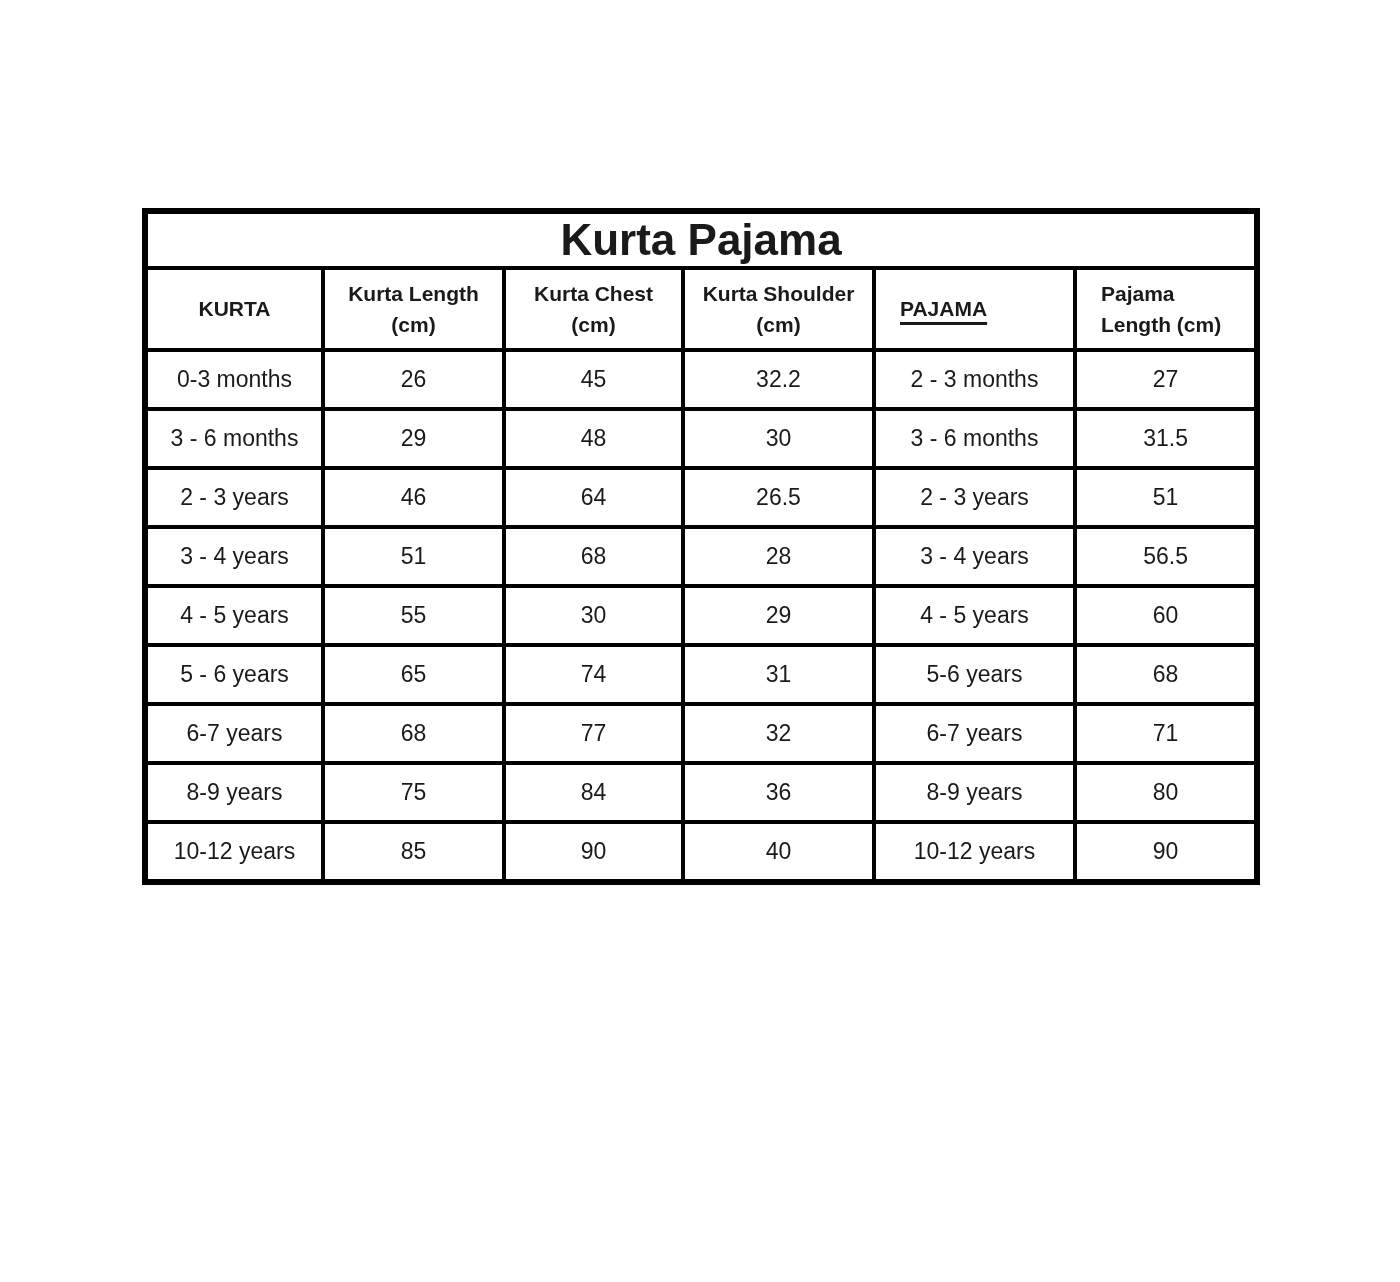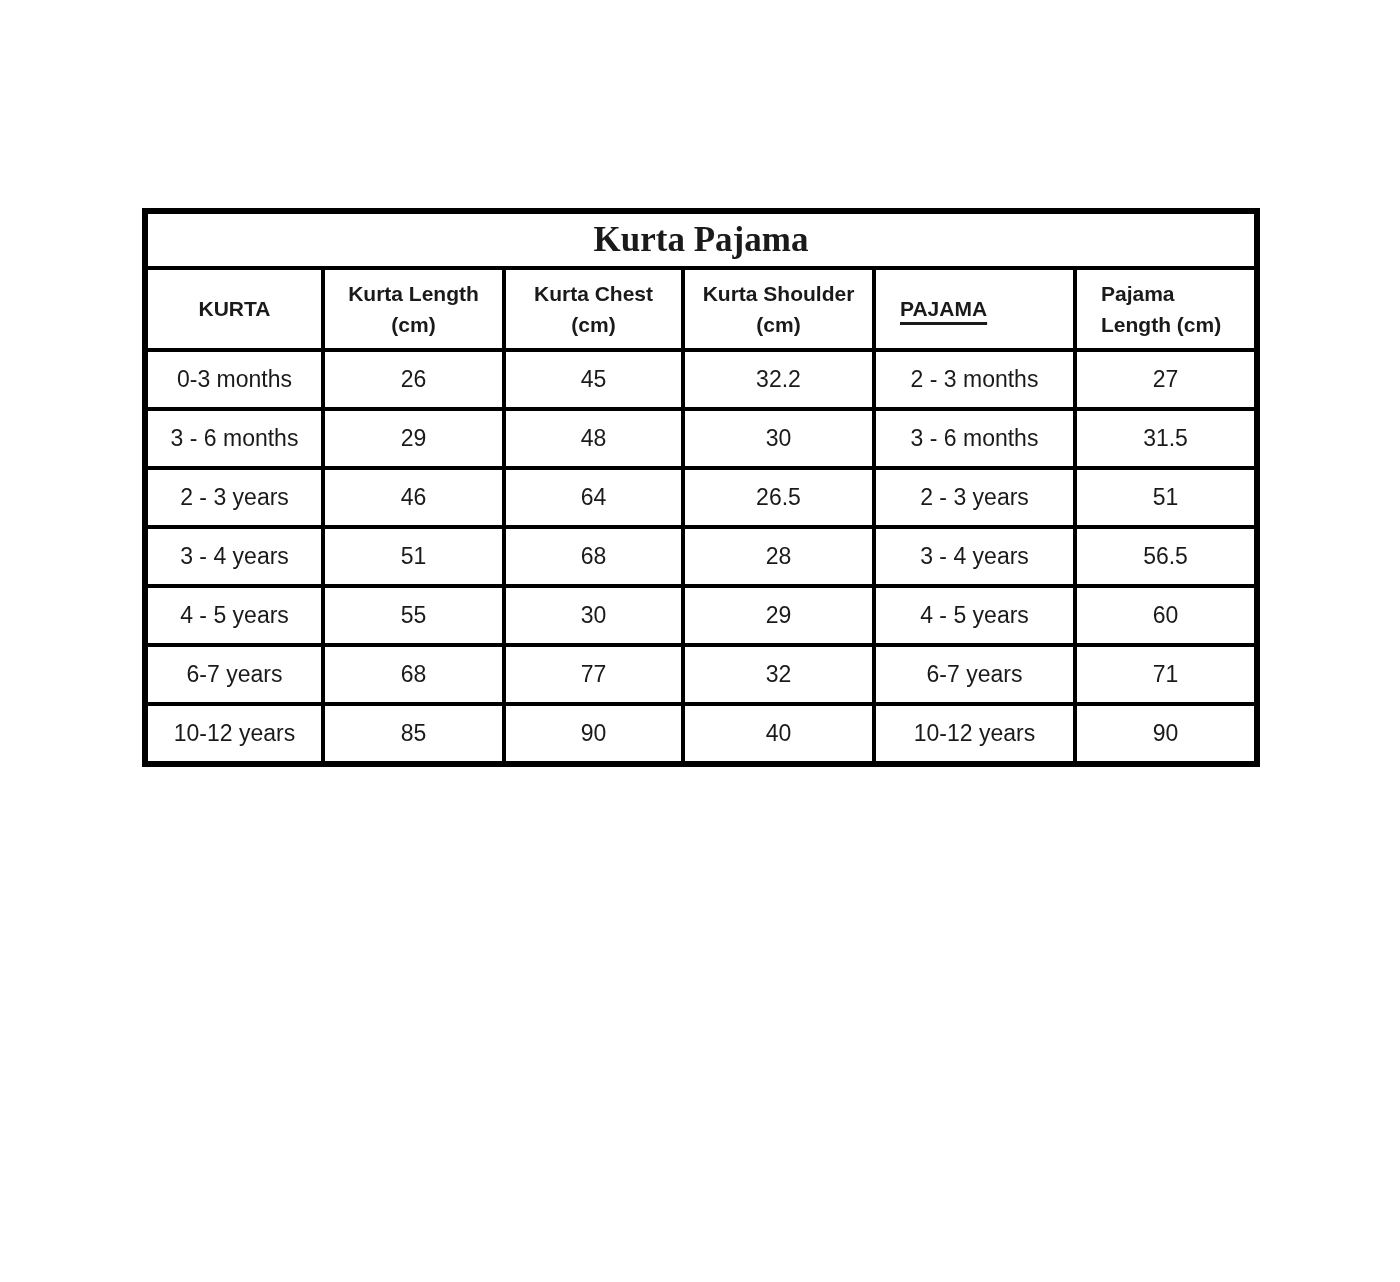--- a/index.html
+++ b/index.html
@@ -32,24 +32,23 @@
     border: 4px solid #000000;
     background: #ffffff;
     color: #1a1a1a;
     text-align: center;
     vertical-align: middle;
     padding: 0 6px;
     overflow: hidden;
   }
   .title-row th {
     height: 52px;
-    font-size: 35px;
+    font-size: 44px;
     font-weight: bold;
     letter-spacing: 0px;
-    font-family: Liberation Serif, serif;
   }
   .header-row th {
     height: 78px;
     font-size: 21px;
     font-weight: bold;
     line-height: 1.5;
     white-space: pre-line;
   }
   .header-row th.align-left {
     text-align: left;
@@ -132,26 +131,42 @@
         </tr>
         <tr>
           <td>4 - 5 years</td>
           <td>55</td>
           <td>30</td>
           <td>29</td>
           <td>4 - 5 years</td>
           <td>60</td>
         </tr>
         <tr>
+          <td>5 - 6 years</td>
+          <td>65</td>
+          <td>74</td>
+          <td>31</td>
+          <td>5-6 years</td>
+          <td>68</td>
+        </tr>
+        <tr>
           <td>6-7 years</td>
           <td>68</td>
           <td>77</td>
           <td>32</td>
           <td>6-7 years</td>
           <td>71</td>
+        </tr>
+        <tr>
+          <td>8-9 years</td>
+          <td>75</td>
+          <td>84</td>
+          <td>36</td>
+          <td>8-9 years</td>
+          <td>80</td>
         </tr>
         <tr>
           <td>10-12 years</td>
           <td>85</td>
           <td>90</td>
           <td>40</td>
           <td>10-12 years</td>
           <td>90</td>
         </tr>
       </tbody>

